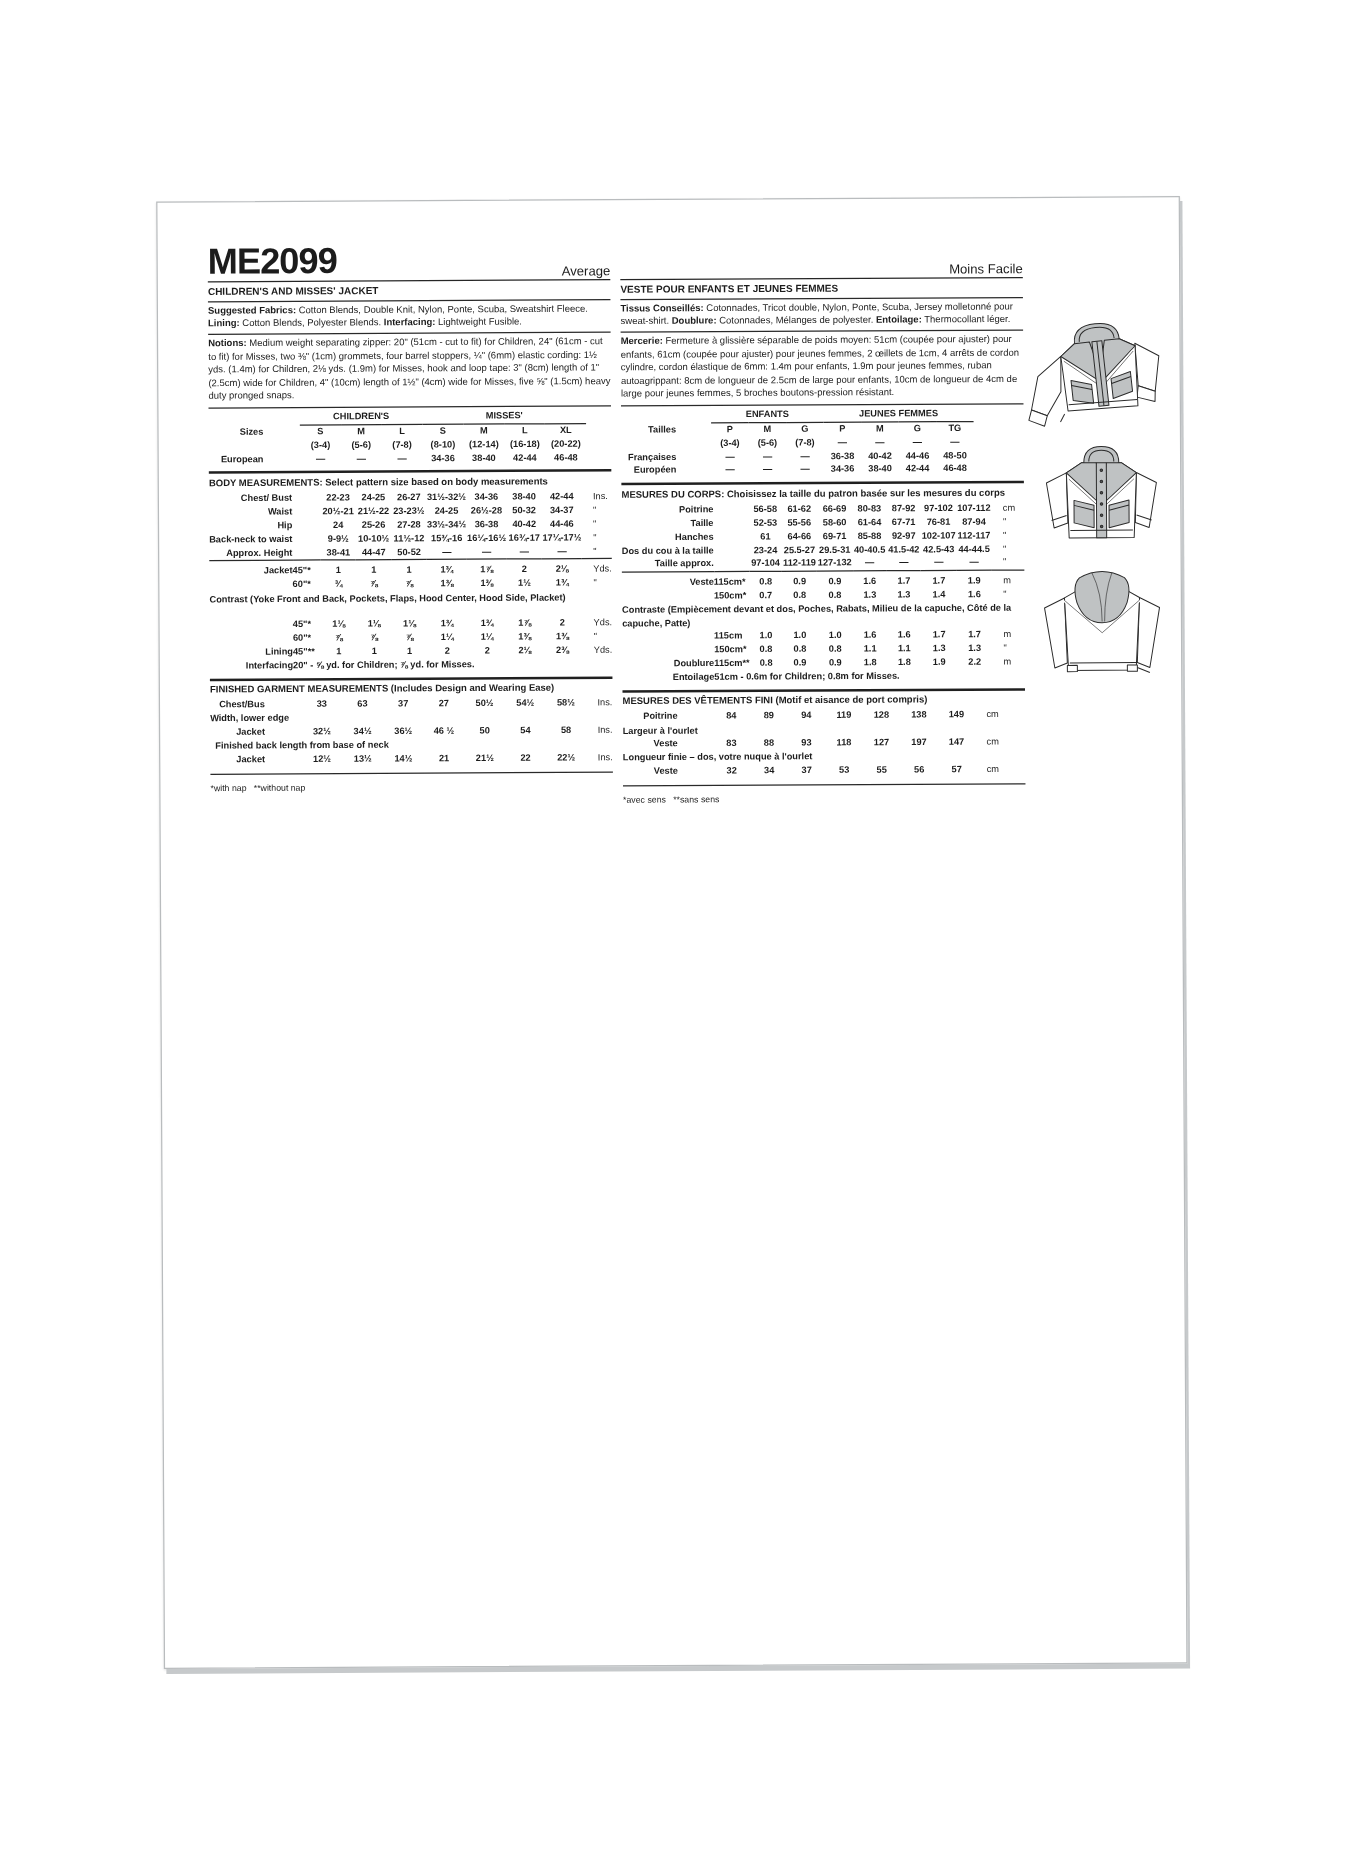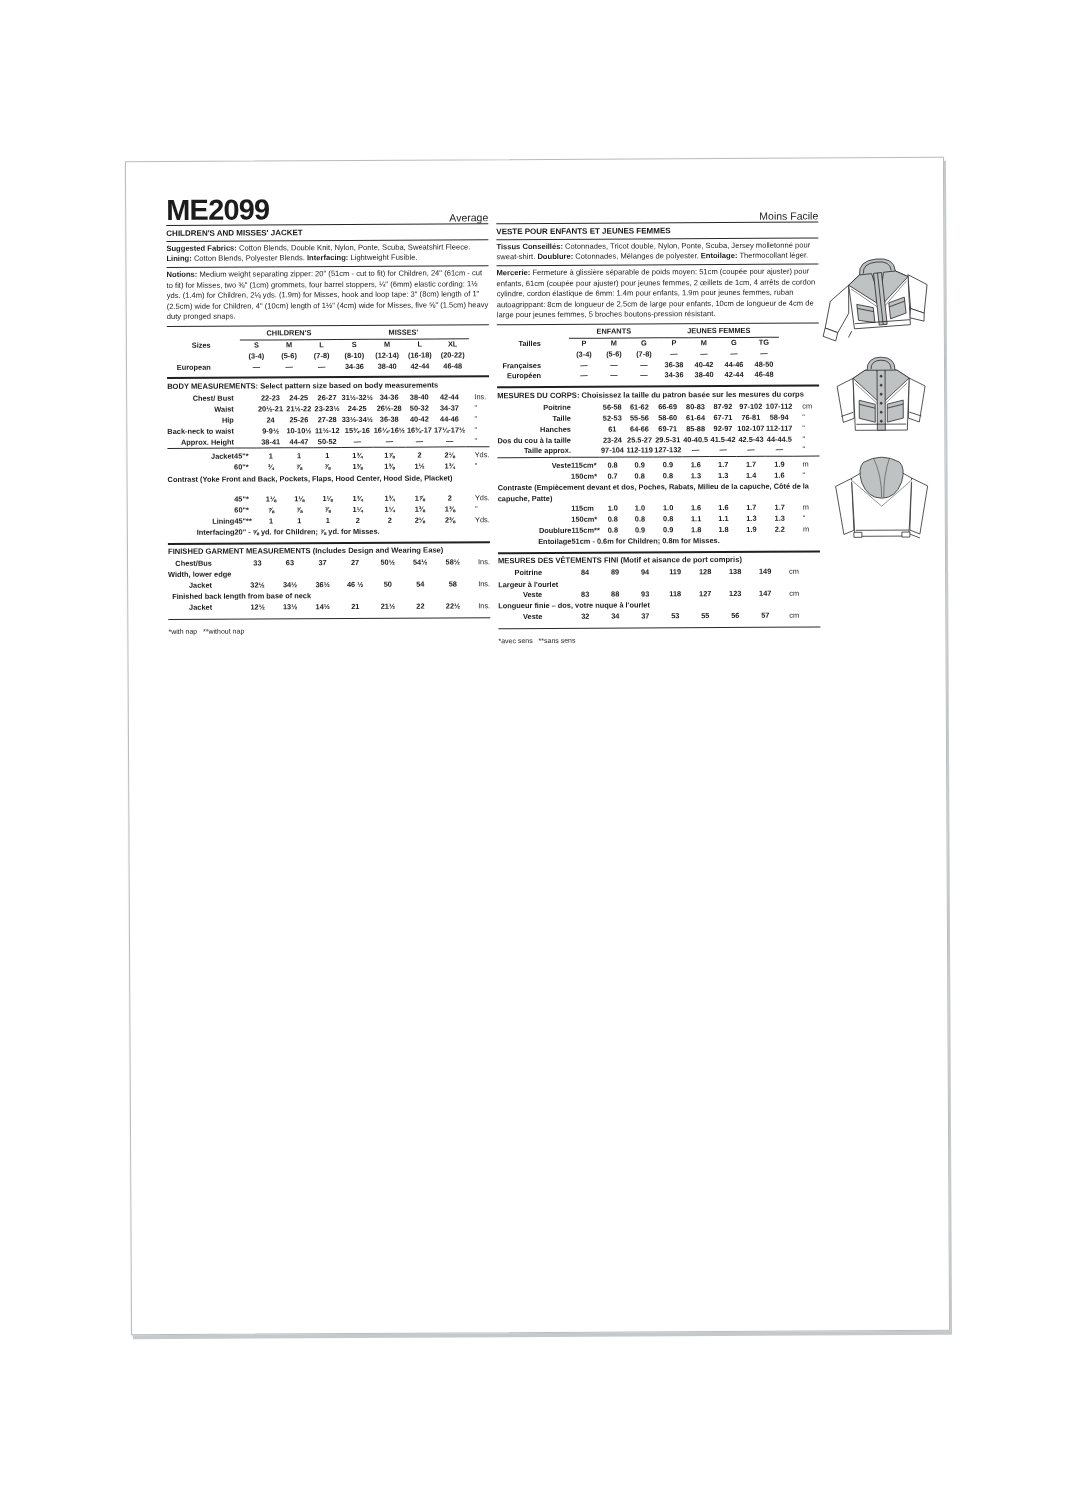--- a/index.html
+++ b/index.html
@@ -446,21 +446,21 @@
             </tr>
             <tr>
               <td class="lblcell">Taille</td>
               <td class="subcell"></td>
               <td class="val">52-53</td>
               <td class="val">55-56</td>
               <td class="val">58-60</td>
               <td class="val">61-64</td>
               <td class="val">67-71</td>
               <td class="val">76-81</td>
-              <td class="val">58-94</td>
+              <td class="val">87-94</td>
               <td class="unitcell">"</td>
             </tr>
             <tr>
               <td class="lblcell">Hanches</td>
               <td class="subcell"></td>
               <td class="val">61</td>
               <td class="val">64-66</td>
               <td class="val">69-71</td>
               <td class="val">85-88</td>
               <td class="val">92-97</td>
@@ -598,21 +598,21 @@
               <td class="spantext" colspan="10">Largeur à l'ourlet</td>
             </tr>
             <tr>
               <td class="lblcell">Veste</td>
               <td class="subcell"></td>
               <td class="val">83</td>
               <td class="val">88</td>
               <td class="val">93</td>
               <td class="val">118</td>
               <td class="val">127</td>
-              <td class="val">123</td>
+              <td class="val">197</td>
               <td class="val">147</td>
               <td class="unitcell">cm</td>
             </tr>
             <tr>
               <td class="spantext" colspan="10">Longueur finie – dos, votre nuque à l'ourlet</td>
             </tr>
             <tr>
               <td class="lblcell">Veste</td>
               <td class="subcell"></td>
               <td class="val">32</td>

